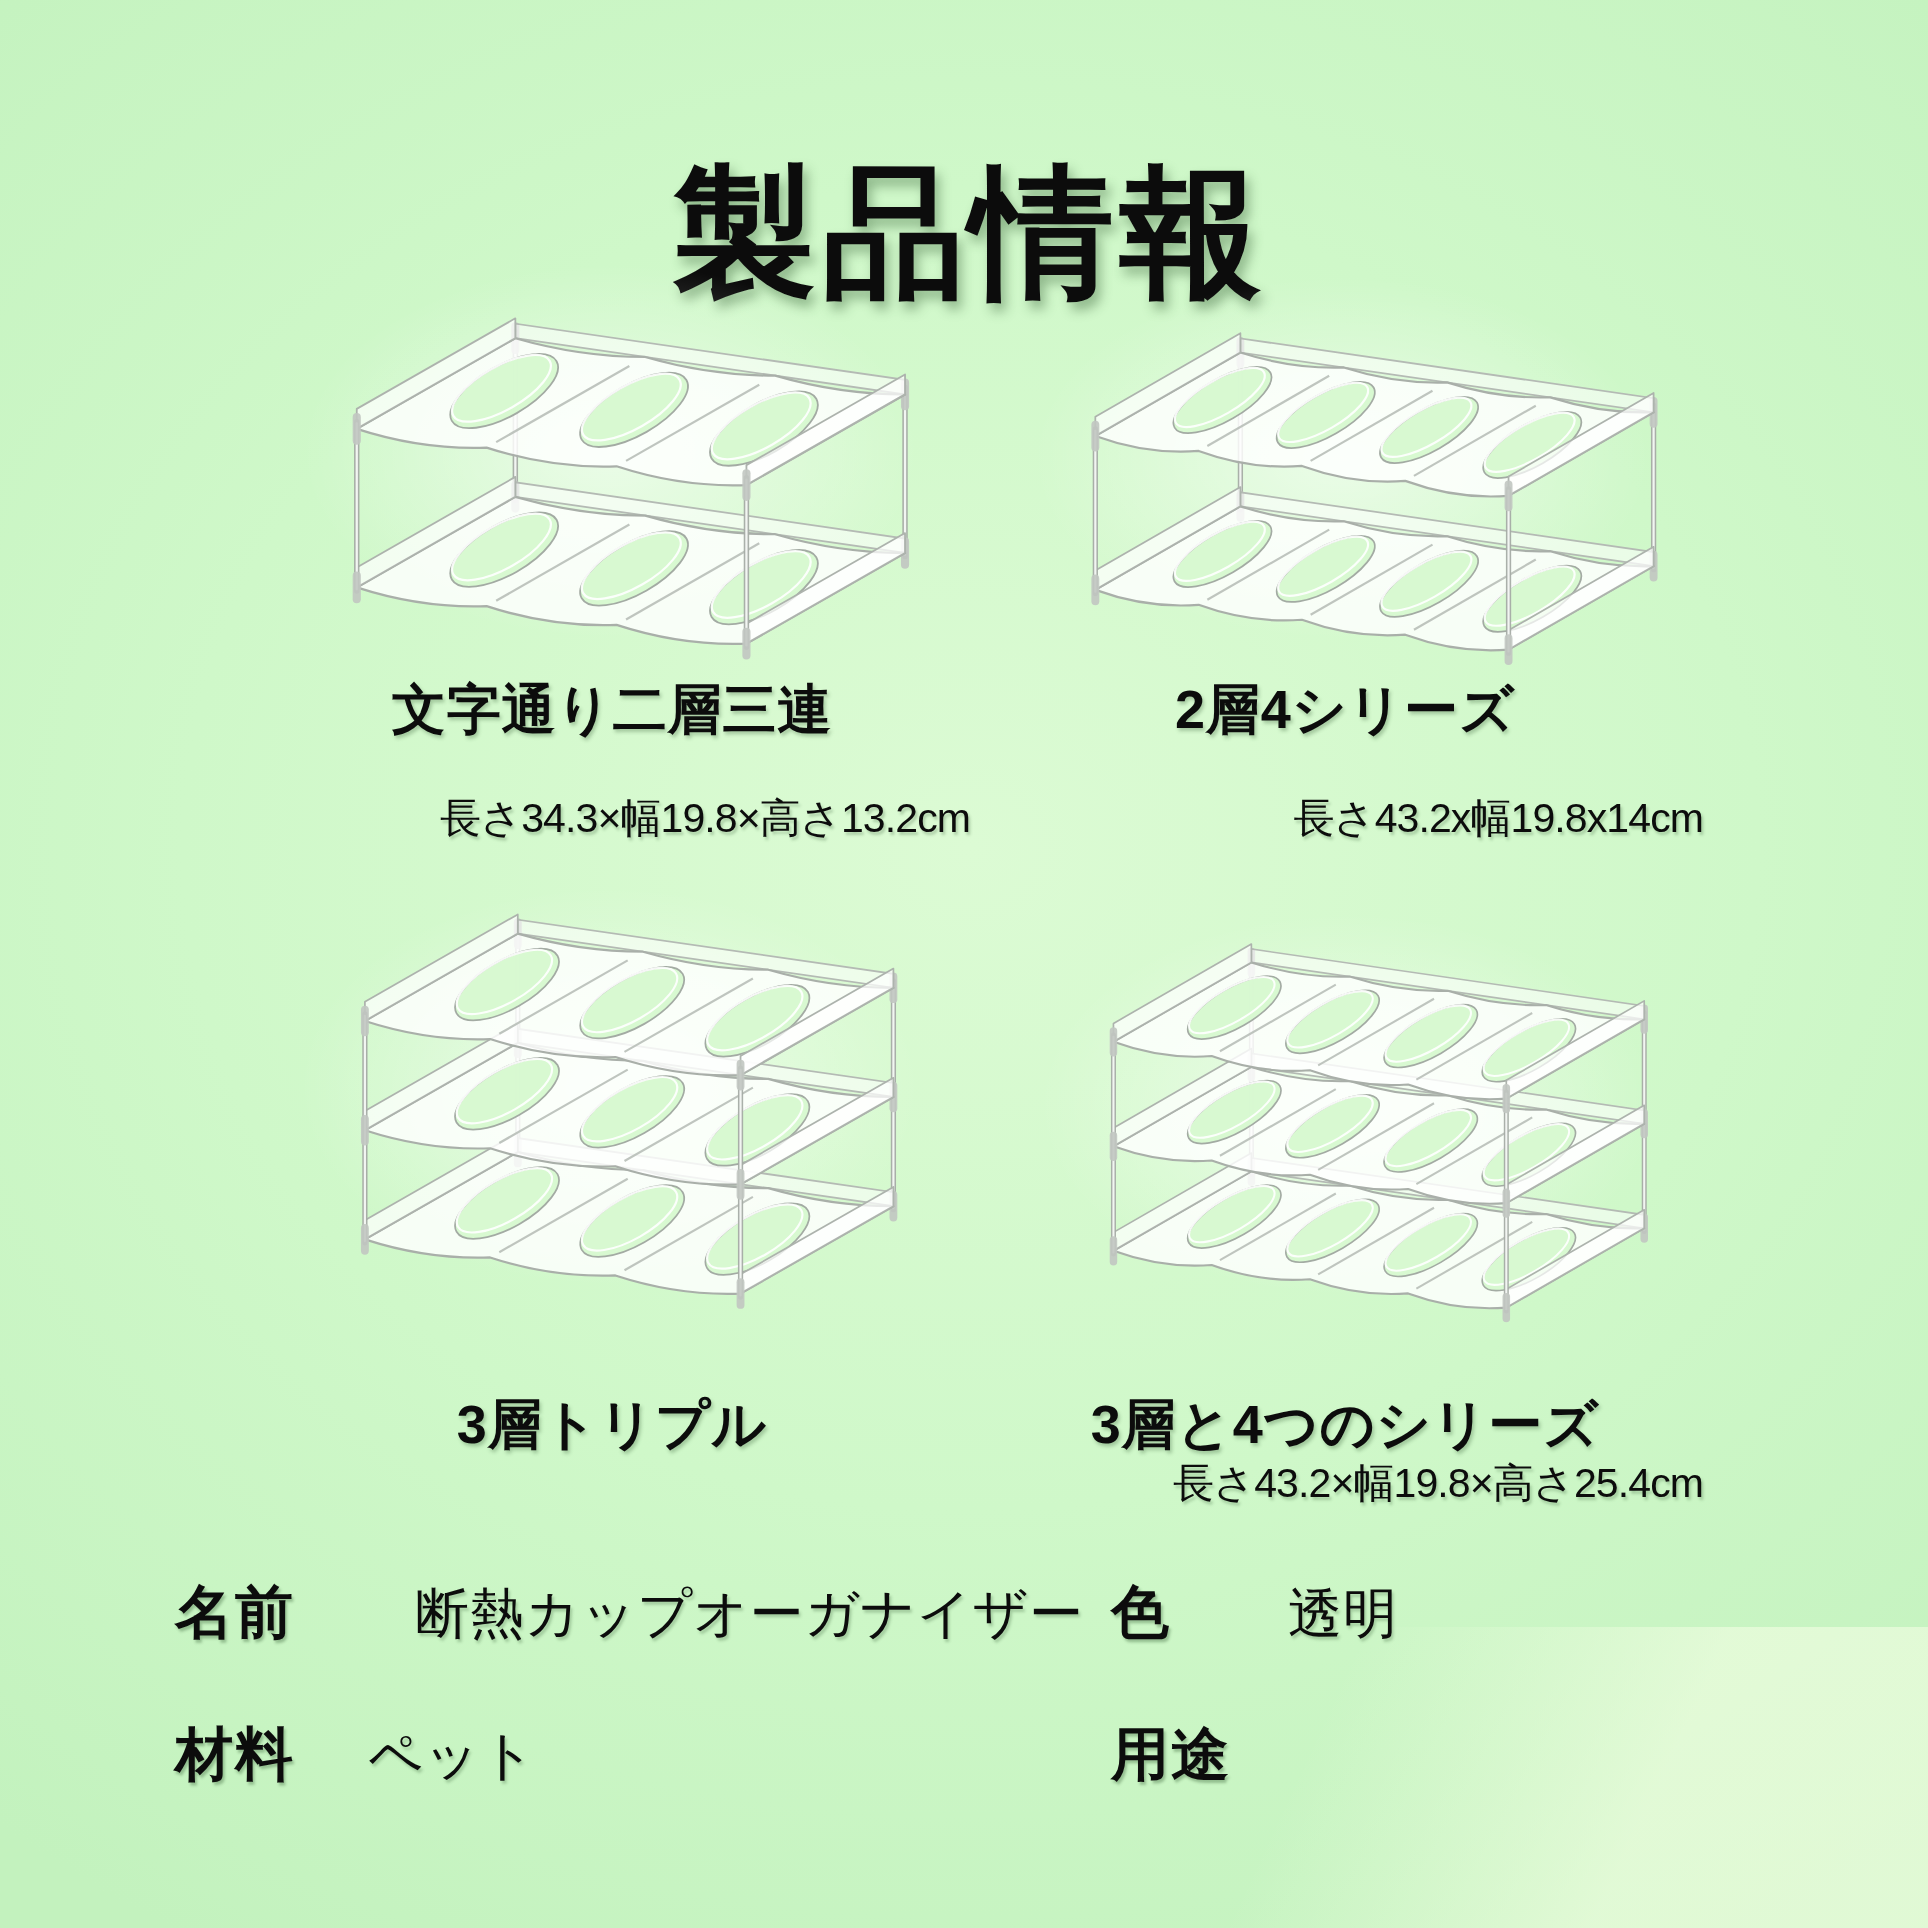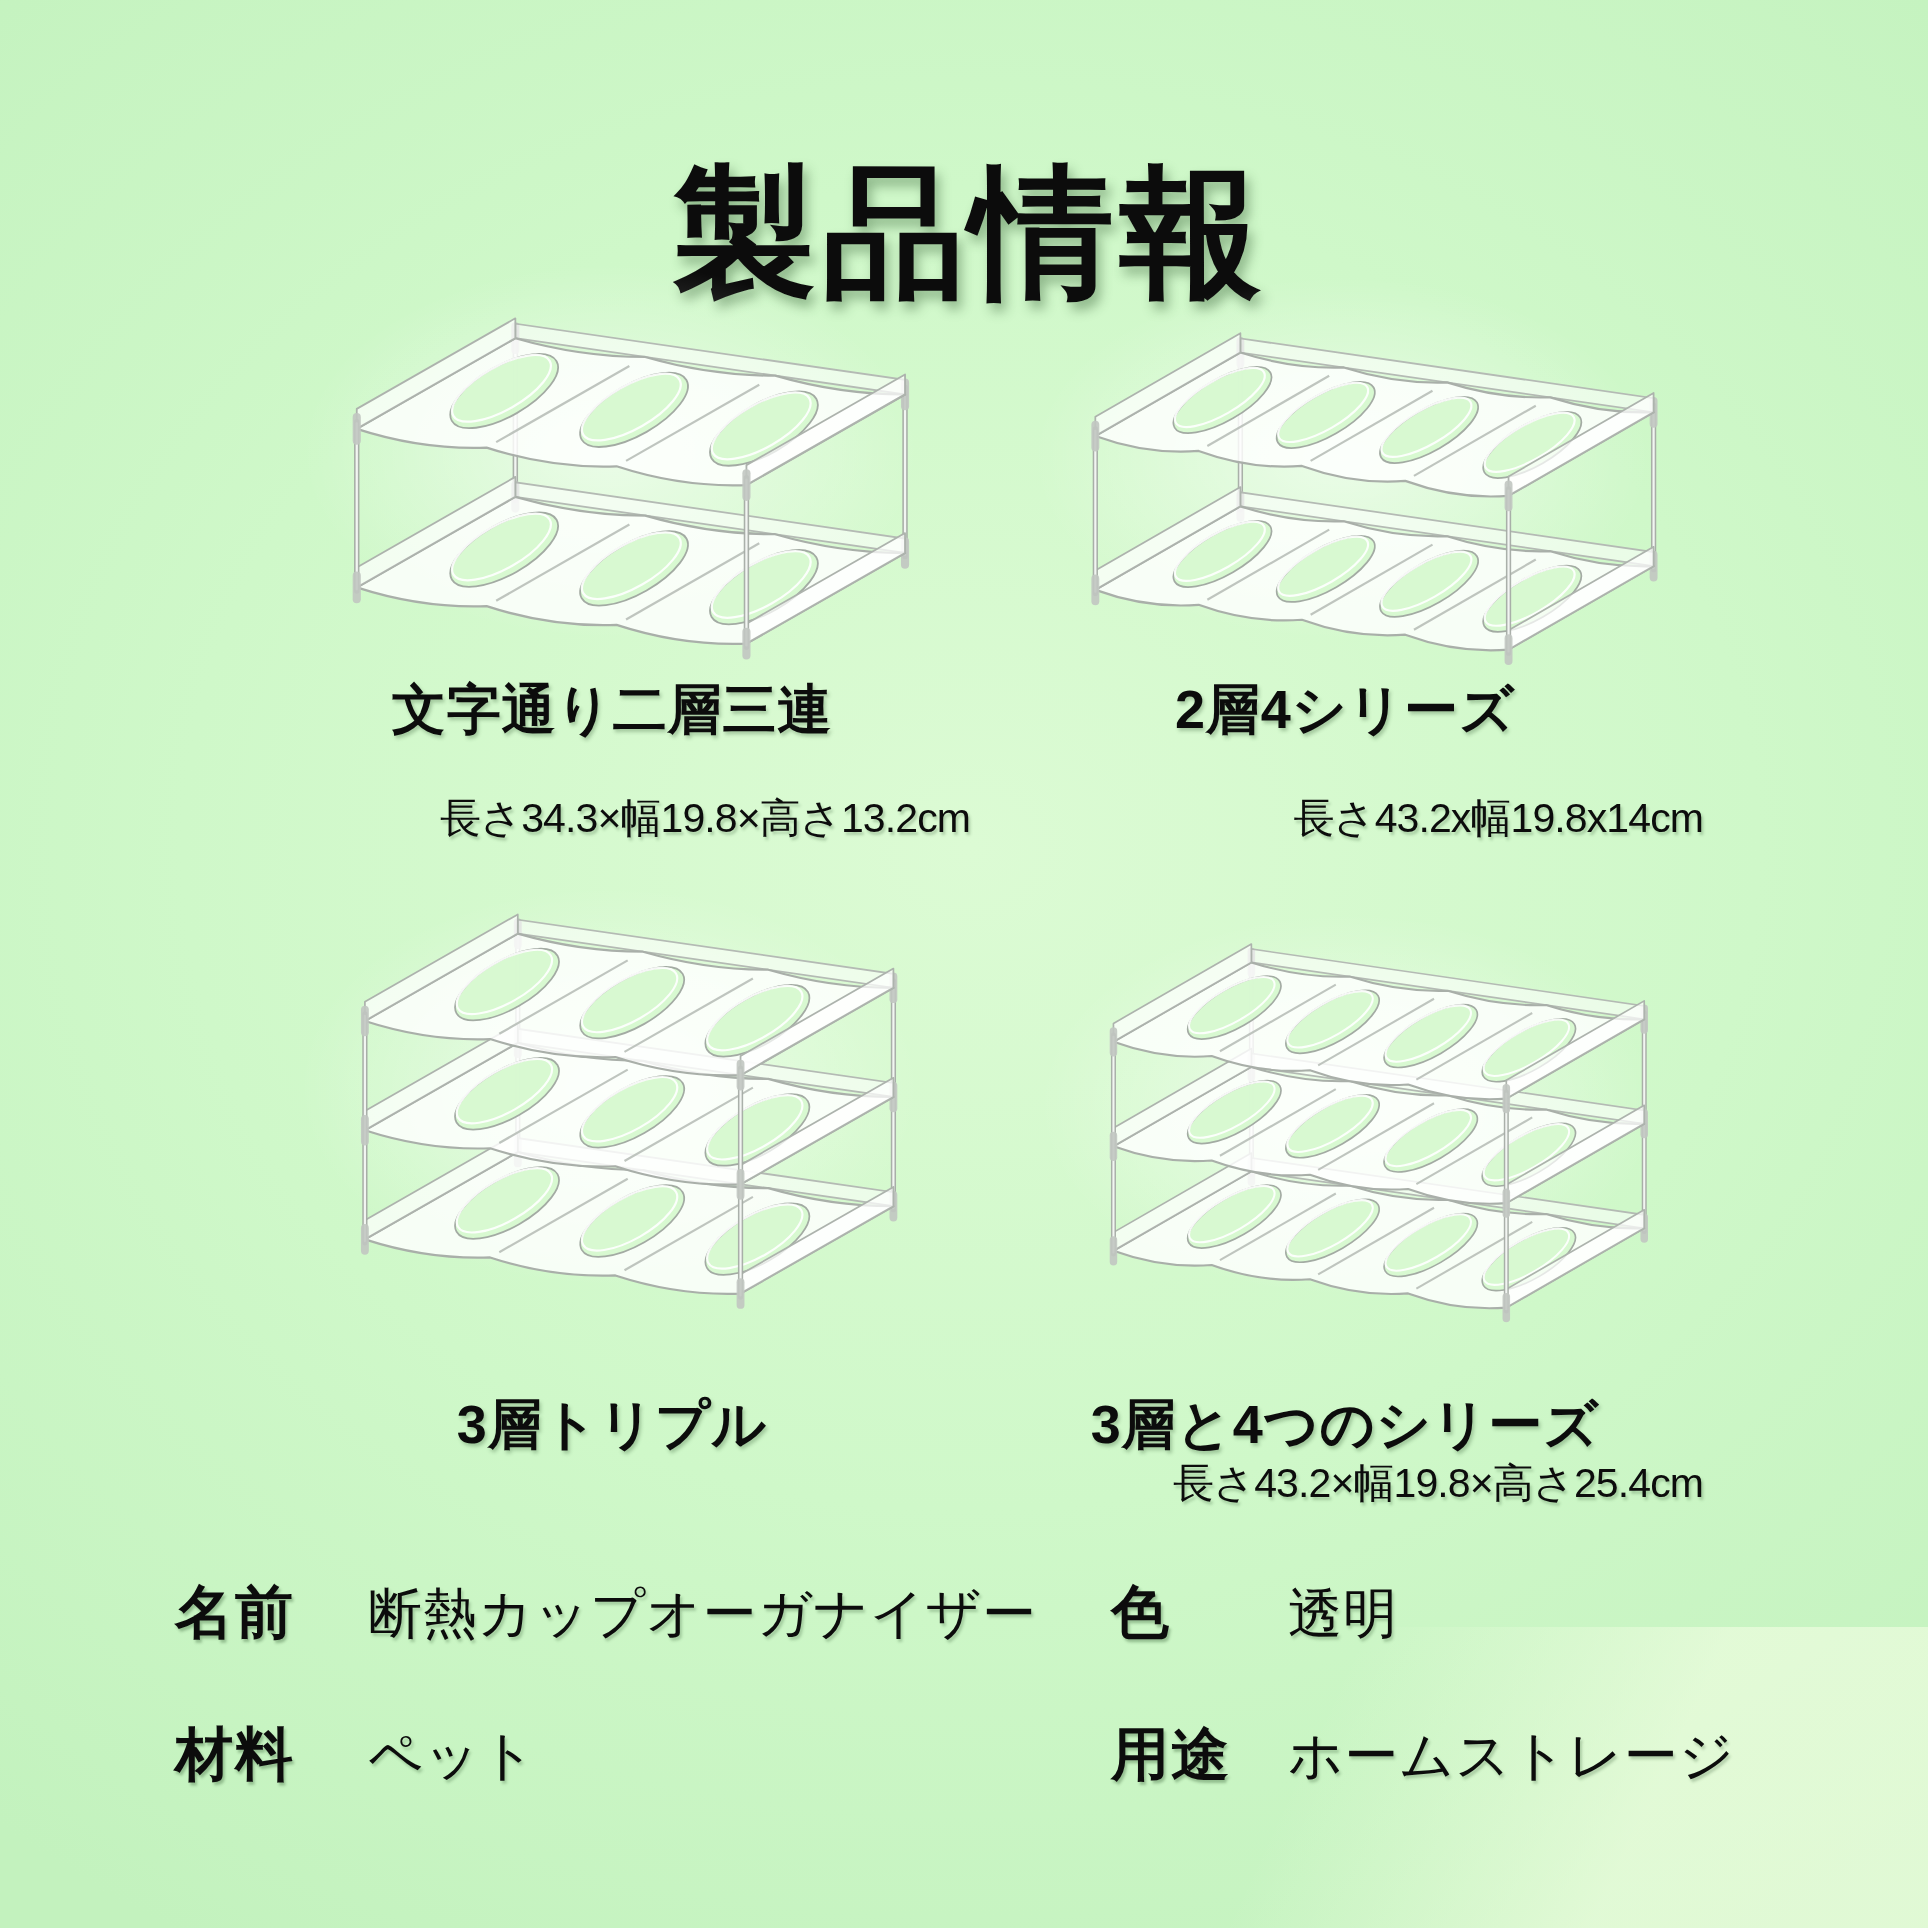--- a/index.html
+++ b/index.html
@@ -49,21 +49,21 @@
   .spec-label{
     font-size:58px;font-weight:800;letter-spacing:1.9px;
     text-shadow:1.9px 2.8px 2.8px rgba(35,75,35,0.32);
   }
   .spec-value{
     font-size:54px;font-weight:500;letter-spacing:0.9px;
     text-shadow:1.9px 2.8px 2.8px rgba(35,75,35,0.25);
   }
   .col-left .spec-label{width:193px;}
   .col-right .spec-label{width:177px;}
-  #spec-row-0{left:175px;top:1574px;}
+  #spec-row-0{left:175px;top:1574px;gap:47px;}
   #spec-row-1{left:1111px;top:1574px;}
   #spec-row-2{left:175px;top:1716px;}
   #spec-row-3{left:1111px;top:1716px;}
 </style>
 </head>
 <body>
 
 <div class="canvas">
 
   <div class="corner-light"></div>
@@ -313,17 +313,16 @@
   <div class="spec-row col-right" id="spec-row-1">
     <span class="spec-label">色</span>
     <span class="spec-value">透明</span>
   </div>
   <div class="spec-row col-left" id="spec-row-2">
     <span class="spec-label">材料</span>
     <span class="spec-value">ペット</span>
   </div>
   <div class="spec-row col-right" id="spec-row-3">
     <span class="spec-label">用途</span>
-    <span class="spec-value">ホームストレージ</span>
   </div>
 
 </div>
 
 
 </body></html>

